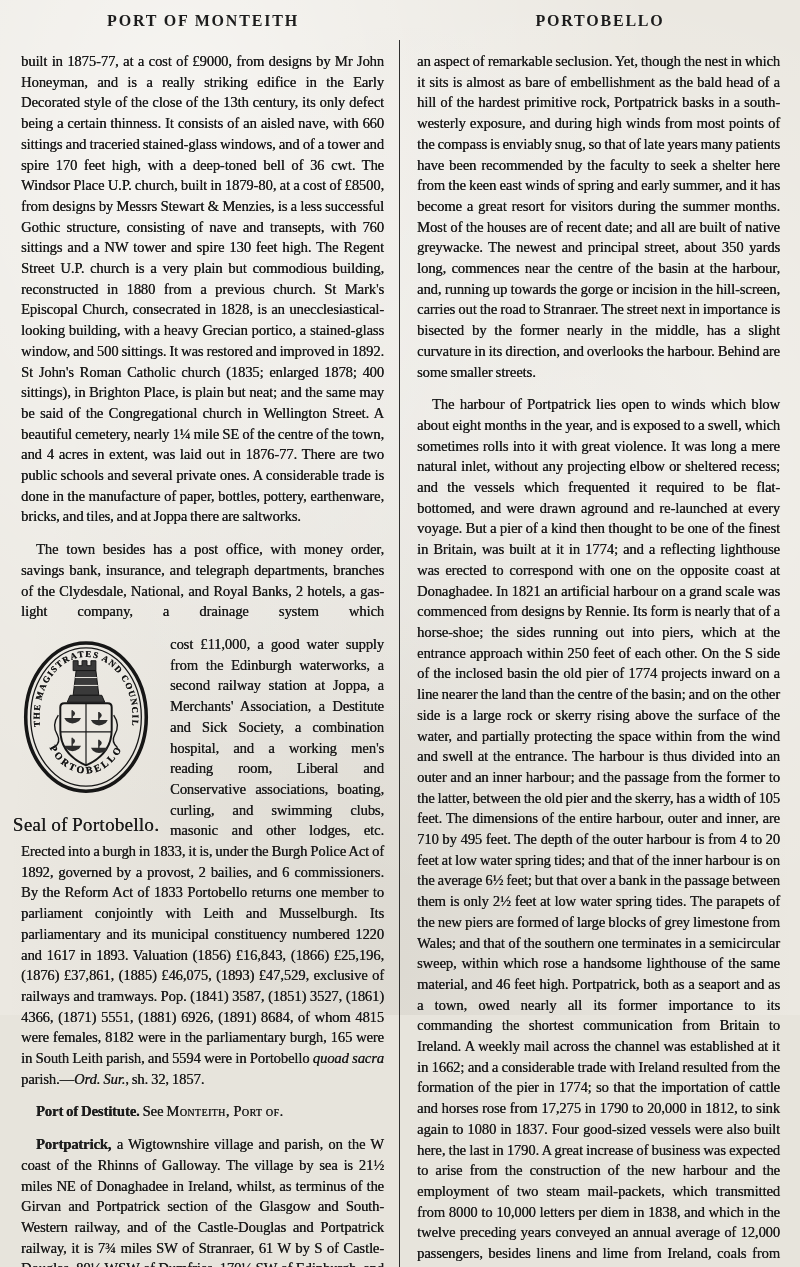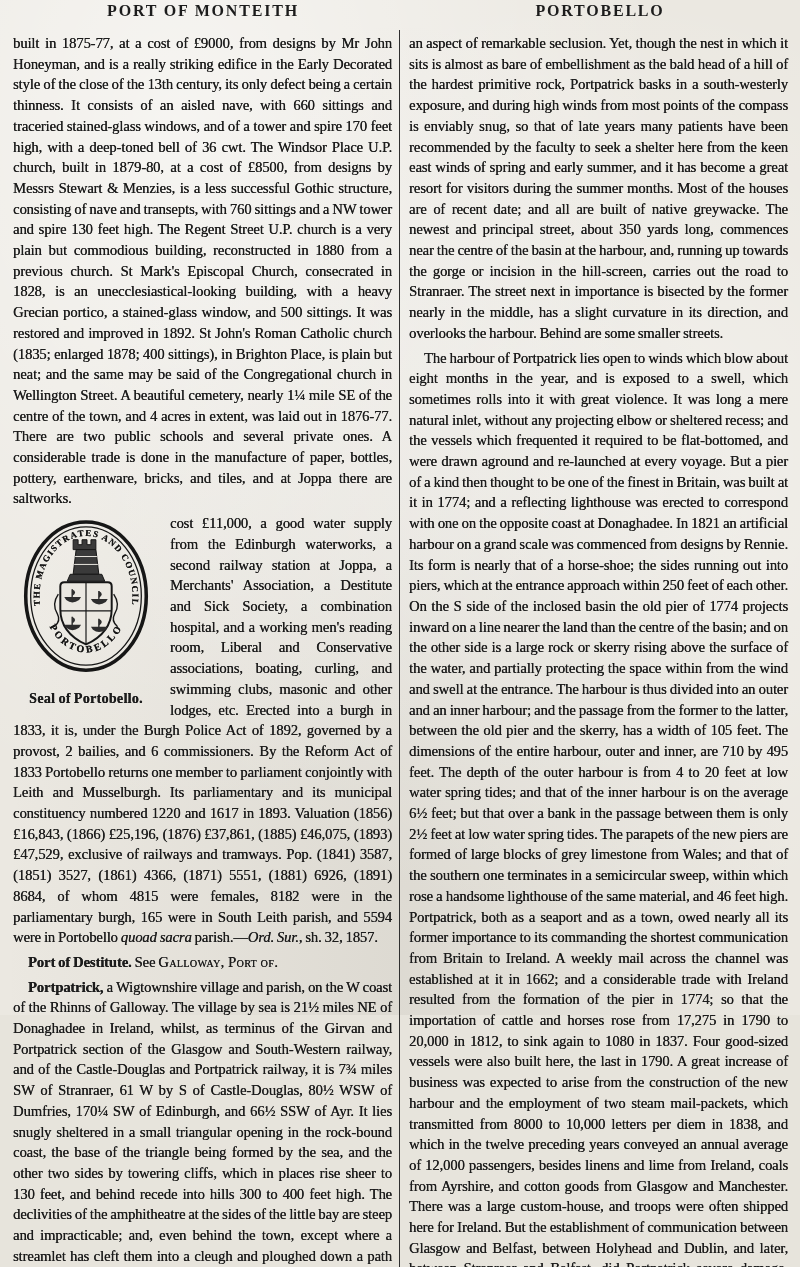--- a/index.html
+++ b/index.html
@@ -4,66 +4,67 @@
 <style>
   html,body{margin:0;padding:0;}
   body{
     width:800px;height:1267px;overflow:hidden;
     background:#e7e4dc;
     font-family:"Liberation Serif","DejaVu Serif",serif;
     color:#1c1c1c;
   }
   .page{
     position:relative;width:800px;height:1015px;box-sizing:border-box;
-    padding:0 6px 0 9px;
+    padding:10px 6px 0 9px;
     background:
       radial-gradient(ellipse at 22% 12%, rgba(255,255,255,.55), rgba(255,255,255,0) 55%),
       radial-gradient(ellipse at 75% 45%, rgba(255,255,255,.35), rgba(255,255,255,0) 60%),
       radial-gradient(ellipse at 50% 95%, rgba(120,115,100,.12), rgba(255,255,255,0) 70%),
       #ebe8e1;
   }
   .running-heads{display:flex;}
   .head{width:388px;text-align:center;font-weight:bold;font-size:16px;
         letter-spacing:1.8px;padding-top:2px;}
   .head-gap{width:9px;}
   .columns{display:flex;margin-top:9px;}
   .col{
     width:387px;text-align:justify;
     font-size:14.6px;line-height:20.7px;
     letter-spacing:-.1px;word-spacing:-.6px;
     text-shadow:.25px 0 0 currentColor;
   }
   .divider{width:1px;background:#2f2f2f;margin:1px 5px 0 3px;}
-  .col p{margin:4px;font-family:Liberation Serif, serif;}
+  .col p{margin:12px;font-family:Liberation Serif, serif;}
   p.indent{text-indent:15px;}
   p.force-last{text-align-last:justify;}
   .seg-b{font-weight:bold;}
   .seg-i{font-style:italic;}
   .seg-sc{font-variant:small-caps;letter-spacing:.4px;}
   .seal-float{float:left;width:150px;margin:4px 9px 1px 2px;text-align:center;}
-  .seal-caption{font-weight:bold;font-size:14px;letter-spacing:.3px;
+  .seal-caption{font-weight:normal;font-size:19px;margin-top:5px;letter-spacing:.3px;
                 text-shadow:.25px 0 0 currentColor;}
   .ring-text{font-size:9px;font-weight:bold;letter-spacing:1.4px;fill:#161616;}
   .ring-text-bottom{font-size:10px;font-weight:bold;letter-spacing:2.6px;fill:#161616;}
 </style>
 </head>
 <body>
 
 <div class="page">
 
   <div class="running-heads">
     <div class="head">PORT OF MONTEITH</div>
     <div class="head-gap"></div>
     <div class="head">PORTOBELLO</div>
   </div>
 
   <div class="columns">
 
     <div class="col">
       <p><span>built in 1875-77, at a cost of £9000, from designs by Mr John Honeyman, and is a really striking edifice in the Early Decorated style of the close of the 13th century, its only defect being a certain thinness. It consists of an aisled nave, with 660 sittings and traceried stained-glass windows, and of a tower and spire 170 feet high, with a deep-toned bell of 36 cwt. The Windsor Place U.P. church, built in 1879-80, at a cost of £8500, from designs by Messrs Stewart &amp; Menzies, is a less successful Gothic structure, consisting of nave and transepts, with 760 sittings and a NW tower and spire 130 feet high. The Regent Street U.P. church is a very plain but commodious building, reconstructed in 1880 from a previous church. St Mark's Episcopal Church, consecrated in 1828, is an unecclesiastical-looking building, with a heavy Grecian portico, a stained-glass window, and 500 sittings. It was restored and improved in 1892. St John's Roman Catholic church (1835; enlarged 1878; 400 sittings), in Brighton Place, is plain but neat; and the same may be said of the Congregational church in Wellington Street. A beautiful cemetery, nearly 1¼ mile SE of the centre of the town, and 4 acres in extent, was laid out in 1876-77. There are two public schools and several private ones. A considerable trade is done in the manufacture of paper, bottles, pottery, earthenware, bricks, and tiles, and at Joppa there are saltworks.</span></p>
+      <p class="indent force-last"><span>The town besides has a post office, with money order, savings bank, insurance, and telegraph departments, branches of the Clydesdale, National, and Royal Banks, 2 hotels, a gas-light company, a drainage system which</span></p>
 
       <div class="seal-float">
         <svg width="150" height="166" viewBox="0 0 132 168">
           <ellipse cx="66" cy="80" rx="61" ry="75" fill="none" stroke="#161616" stroke-width="3.6"></ellipse>
           <ellipse cx="66" cy="80" rx="56" ry="70" fill="none" stroke="#161616" stroke-width="1.3"></ellipse>
           <defs>
             <path id="arcTop" d="M 21.8 100.9 A 47 61 0 1 1 110.2 100.9" fill="none"></path>
             <path id="arcBot" d="M 26.1 104.1 A 44 57 0 0 0 105.9 104.1" fill="none"></path>
           </defs>
           <text class="ring-text">
@@ -98,21 +99,21 @@
                 <path d="M79 103 q6 3 0 7 z"></path>
             </g>
             <path d="M38 78 q-7 10 -1 20 q4 7 -3 13" fill="none" stroke="#161616" stroke-width="1.4"></path>
             <path d="M94 78 q7 10 1 20 q-4 7 3 13" fill="none" stroke="#161616" stroke-width="1.4"></path>
           </g>
         </svg>
         <div class="seal-caption">Seal of Portobello.</div>
       </div>
       <p><span>cost £11,000, a good water supply from the Edinburgh waterworks, a second railway station at Joppa, a Merchants' Association, a Destitute and Sick Society, a combination hospital, and a working men's reading room, Liberal and Conservative associations, boating, curling, and swimming clubs, masonic and other lodges, etc. Erected into a burgh in 1833, it is, under the Burgh Police Act of 1892, governed by a provost, 2 bailies, and 6 commissioners. By the Reform Act of 1833 Portobello returns one member to parliament conjointly with Leith and Musselburgh. Its parliamentary and its municipal constituency numbered 1220 and 1617 in 1893. Valuation (1856) £16,843, (1866) £25,196, (1876) £37,861, (1885) £46,075, (1893) £47,529, exclusive of railways and tramways. Pop. (1841) 3587, (1851) 3527, (1861) 4366, (1871) 5551, (1881) 6926, (1891) 8684, of whom 4815 were females, 8182 were in the parliamentary burgh, 165 were in South Leith parish, and 5594 were in Portobello </span><span class="seg-i">quoad sacra</span><span> parish.—</span><span class="seg-i">Ord. Sur.</span><span>, sh. 32, 1857.</span></p>
 
-      <p class="indent"><span class="seg-b">Port of Destitute.</span><span>  See </span><span class="seg-sc">Galloway, Port of.</span></p>
+      <p class="indent"><span class="seg-b">Port of Destitute.</span><span>  See </span><span class="seg-sc">Monteith, Port of.</span></p>
       <p class="indent"><span class="seg-b">Portpatrick,</span><span> a Wigtownshire village and parish, on the W coast of the Rhinns of Galloway. The village by sea is 21½ miles NE of Donaghadee in Ireland, whilst, as terminus of the Girvan and Portpatrick section of the Glasgow and South-Western railway, and of the Castle-Douglas and Portpatrick railway, it is 7¾ miles SW of Stranraer, 61 W by S of Castle-Douglas, 80½ WSW of Dumfries, 170¼ SW of Edinburgh, and 66½ SSW of Ayr. It lies snugly sheltered in a small triangular opening in the rock-bound coast, the base of the triangle being formed by the sea, and the other two sides by towering cliffs, which in places rise sheer to 130 feet, and behind recede into hills 300 to 400 feet high. The declivities of the amphitheatre at the sides of the little bay are steep and impracticable; and, even behind the town, except where a streamlet has cleft them into a cleugh and ploughed down a path for the highroad and railway, they are sufficiently rapid to give the whole inclosed space the appearance of a vast quarry, or the half of a huge bowl. Neither by land, nor northward or southward by sea, is the town seen until it is almost entered; and from either position, especially from the sea, it wears</span></p>
 
     </div>
 
     <div class="divider"></div>
 
     <div class="col">
       <p><span>an aspect of remarkable seclusion. Yet, though the nest in which it sits is almost as bare of embellishment as the bald head of a hill of the hardest primitive rock, Portpatrick basks in a south-westerly exposure, and during high winds from most points of the compass is enviably snug, so that of late years many patients have been recommended by the faculty to seek a shelter here from the keen east winds of spring and early summer, and it has become a great resort for visitors during the summer months. Most of the houses are of recent date; and all are built of native greywacke. The newest and principal street, about 350 yards long, commences near the centre of the basin at the harbour, and, running up towards the gorge or incision in the hill-screen, carries out the road to Stranraer. The street next in importance is bisected by the former nearly in the middle, has a slight curvature in its direction, and overlooks the harbour. Behind are some smaller streets.</span></p>
       <p class="indent"><span>The harbour of Portpatrick lies open to winds which blow about eight months in the year, and is exposed to a swell, which sometimes rolls into it with great violence. It was long a mere natural inlet, without any projecting elbow or sheltered recess; and the vessels which frequented it required to be flat-bottomed, and were drawn aground and re-launched at every voyage. But a pier of a kind then thought to be one of the finest in Britain, was built at it in 1774; and a reflecting lighthouse was erected to correspond with one on the opposite coast at Donaghadee. In 1821 an artificial harbour on a grand scale was commenced from designs by Rennie. Its form is nearly that of a horse-shoe; the sides running out into piers, which at the entrance approach within 250 feet of each other. On the S side of the inclosed basin the old pier of 1774 projects inward on a line nearer the land than the centre of the basin; and on the other side is a large rock or skerry rising above the surface of the water, and partially protecting the space within from the wind and swell at the entrance. The harbour is thus divided into an outer and an inner harbour; and the passage from the former to the latter, between the old pier and the skerry, has a width of 105 feet. The dimensions of the entire harbour, outer and inner, are 710 by 495 feet. The depth of the outer harbour is from 4 to 20 feet at low water spring tides; and that of the inner harbour is on the average 6½ feet; but that over a bank in the passage between them is only 2½ feet at low water spring tides. The parapets of the new piers are formed of large blocks of grey limestone from Wales; and that of the southern one terminates in a semicircular sweep, within which rose a handsome lighthouse of the same material, and 46 feet high. Portpatrick, both as a seaport and as a town, owed nearly all its former importance to its commanding the shortest communication from Britain to Ireland. A weekly mail across the channel was established at it in 1662; and a considerable trade with Ireland resulted from the formation of the pier in 1774; so that the importation of cattle and horses rose from 17,275 in 1790 to 20,000 in 1812, to sink again to 1080 in 1837. Four good-sized vessels were also built here, the last in 1790. A great increase of business was expected to arise from the construction of the new harbour and the employment of two steam mail-packets, which transmitted from 8000 to 10,000 letters per diem in 1838, and which in the twelve preceding years conveyed an annual average of 12,000 passengers, besides linens and lime from Ireland, coals from Ayrshire, and cotton goods from Glasgow and Manchester. There was a large custom-house, and troops were often shipped here for Ireland. But the establishment of communication between Glasgow and Belfast, between Holyhead and Dublin, and later, between Stranraer and Belfast, did Portpatrick severe damage, reducing it suddenly to insignificance. The mail ceased to run in 1849; the lighthouse was removed in 1869; and the massive harbour-works, which cost the country £500,000, are lapsing fast to a state of utter ruin. A submarine telegraph cable, from Portpatrick to Donaghadee, was laid on 23 May 1853.</span></p>
 

